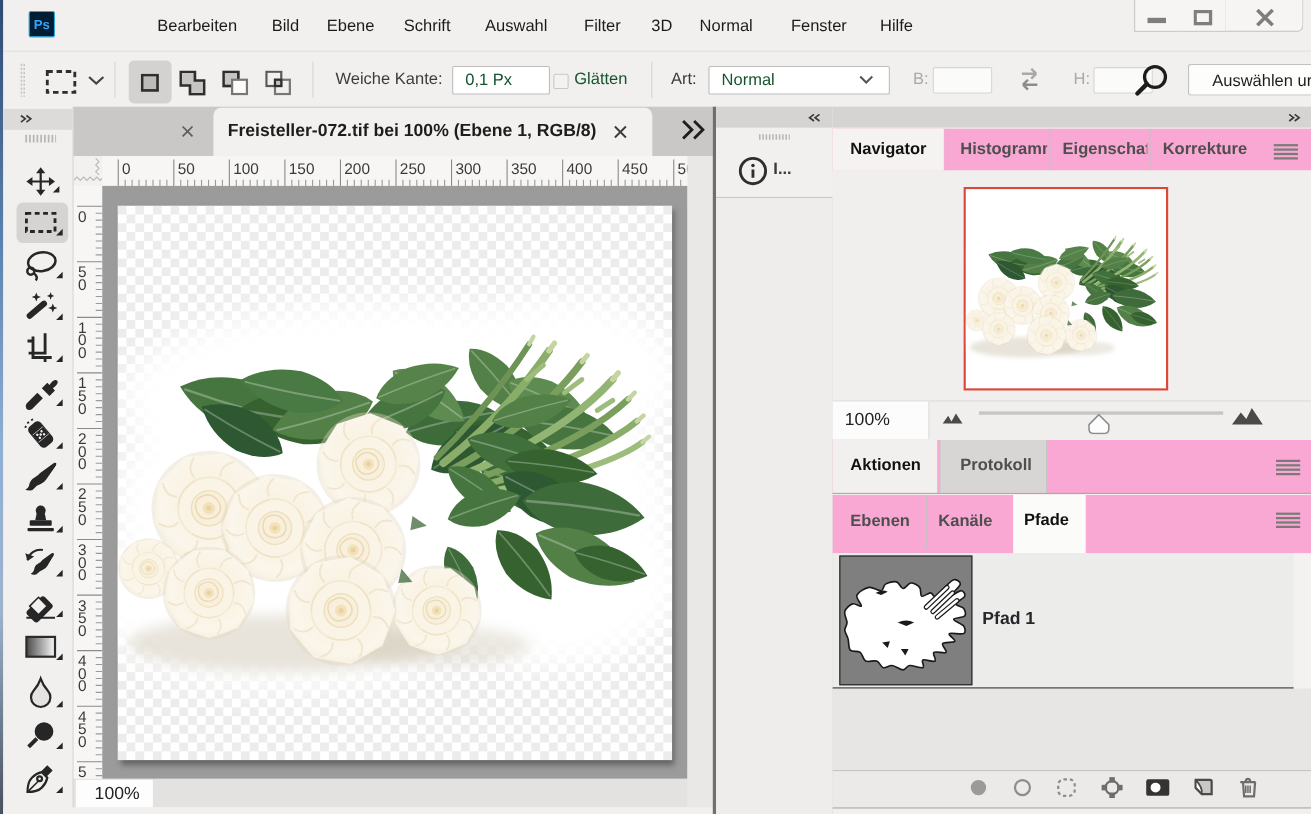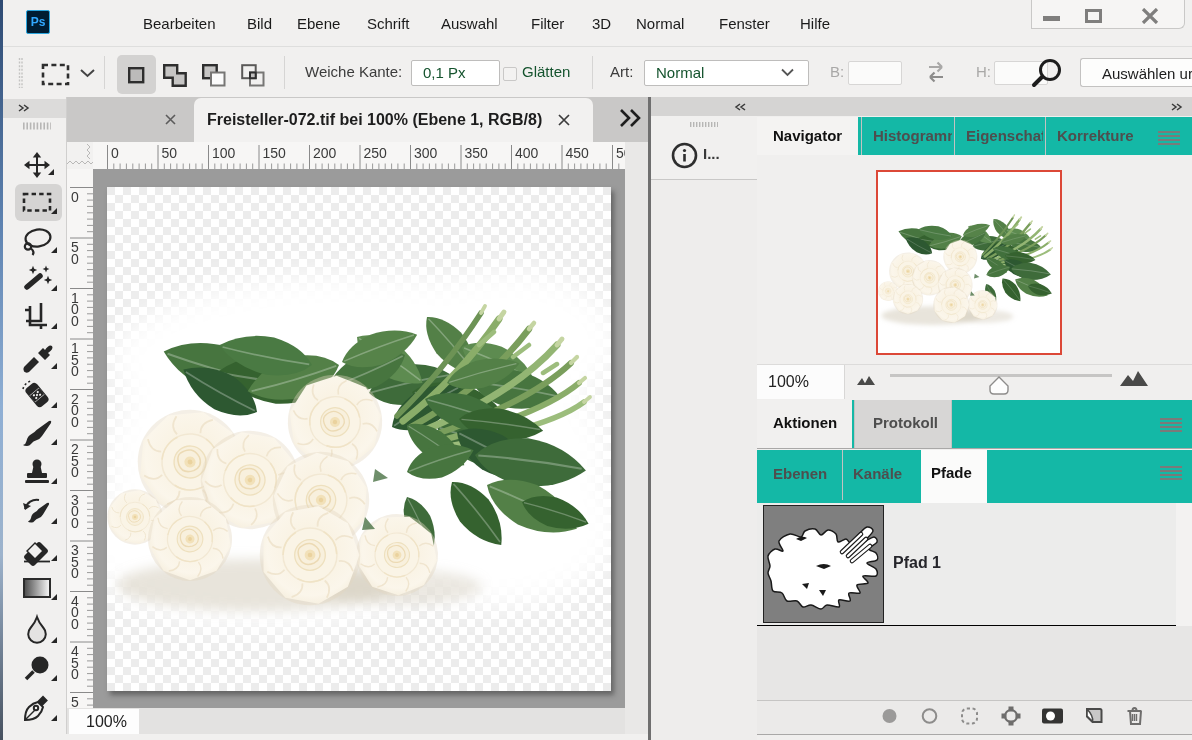--- a/index.html
+++ b/index.html
@@ -32,21 +32,21 @@
   #statusbar{left:67px;top:708px;width:558px;height:26px;background:#e3e2e1;}
   #statusbox{position:absolute;left:2px;top:1px;width:70px;height:25px;background:#fdfdfd;
              font-size:16px;color:#222;line-height:25px;padding-left:17px;box-sizing:border-box;}
   #botstrip{left:3px;top:734px;width:1189px;height:6px;background:#f1f0ef;}
   
   #divider{left:648px;top:97px;width:3px;height:643px;background:#6f6f6f;}
   #narrowcol{left:651px;top:97px;width:106px;height:643px;background:#eeedec;border-right:1px solid #c6c5c4;}
   #narrowhdr{position:absolute;left:0;top:0;width:106px;height:19px;background:#d5d4d3;}
   #rightcol{left:757px;top:97px;width:435px;height:643px;background:#f0efee;}
   #righthdr{position:absolute;left:0;top:0;width:435px;height:19px;background:#d5d4d3;}
-  .ptabbar{position:absolute;left:0;width:435px;background:#14b8a6;}
+  .ptabbar{position:absolute;left:0;width:435px;background:#f9a8d4;}
   .ptab{position:absolute;top:0;font-weight:bold;font-size:15px;color:#4e4e4e;
         text-align:left;white-space:nowrap;overflow:hidden;}
   .ptab.active{color:#111;}
   .hamb{position:absolute;width:22px;height:15px;}
   .hamb div{height:2px;background:#7b7a79;margin-bottom:2px;}
   
   #navthumb{position:absolute;left:119px;top:73px;width:182px;height:181px;background:#fff;
             border:2px solid #dc4837;}
   #navzoom{position:absolute;left:0;top:267px;width:435px;height:35px;background:#f0efee;border-top:1px solid #dcdbda;border-bottom:1px solid #b9b8b7;}
   #navpct{position:absolute;left:0;top:0;width:88px;height:34px;background:#fcfcfc;border-right:1px solid #d8d7d6;

